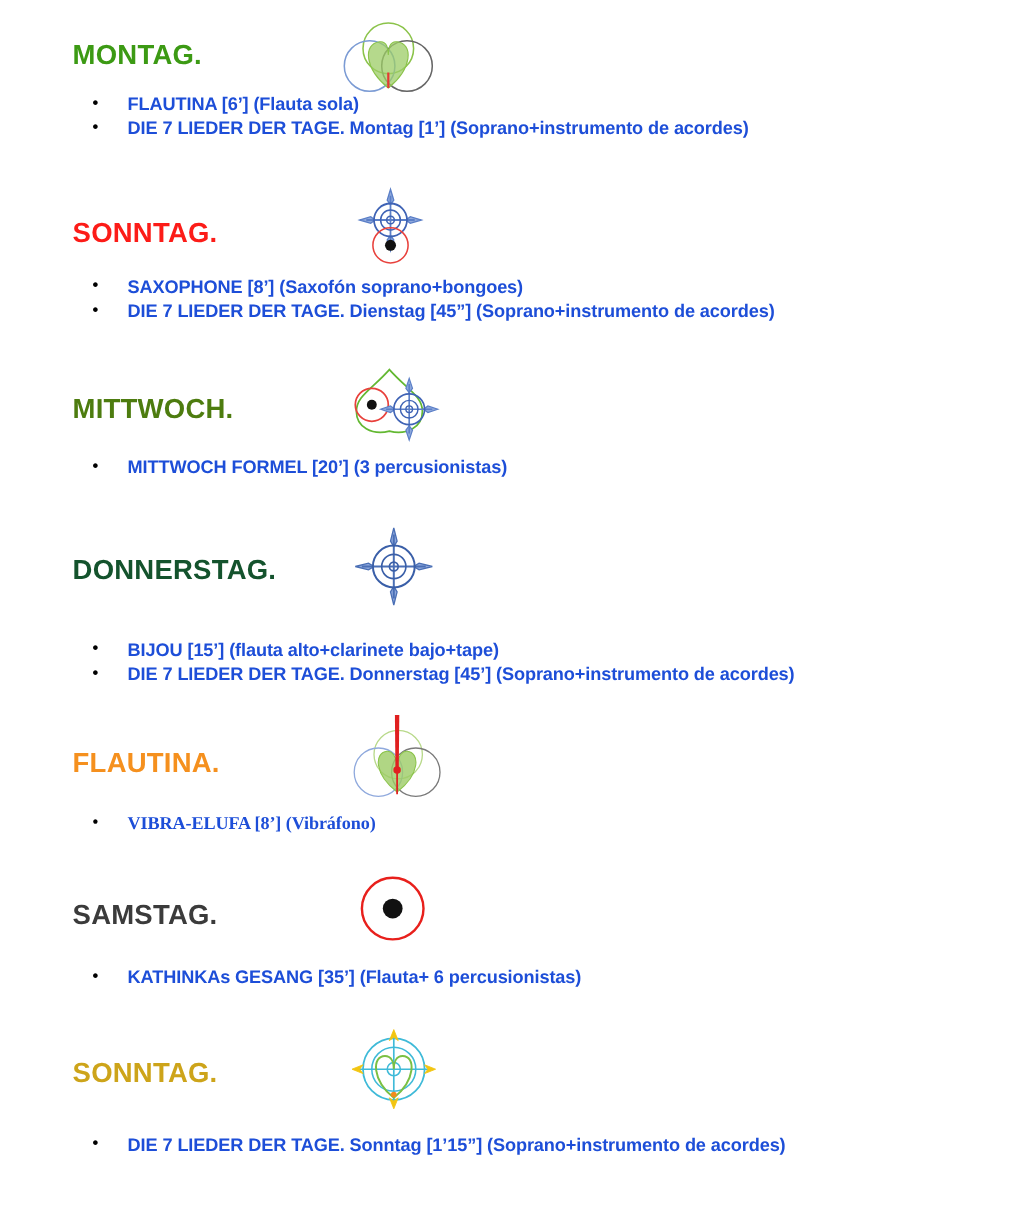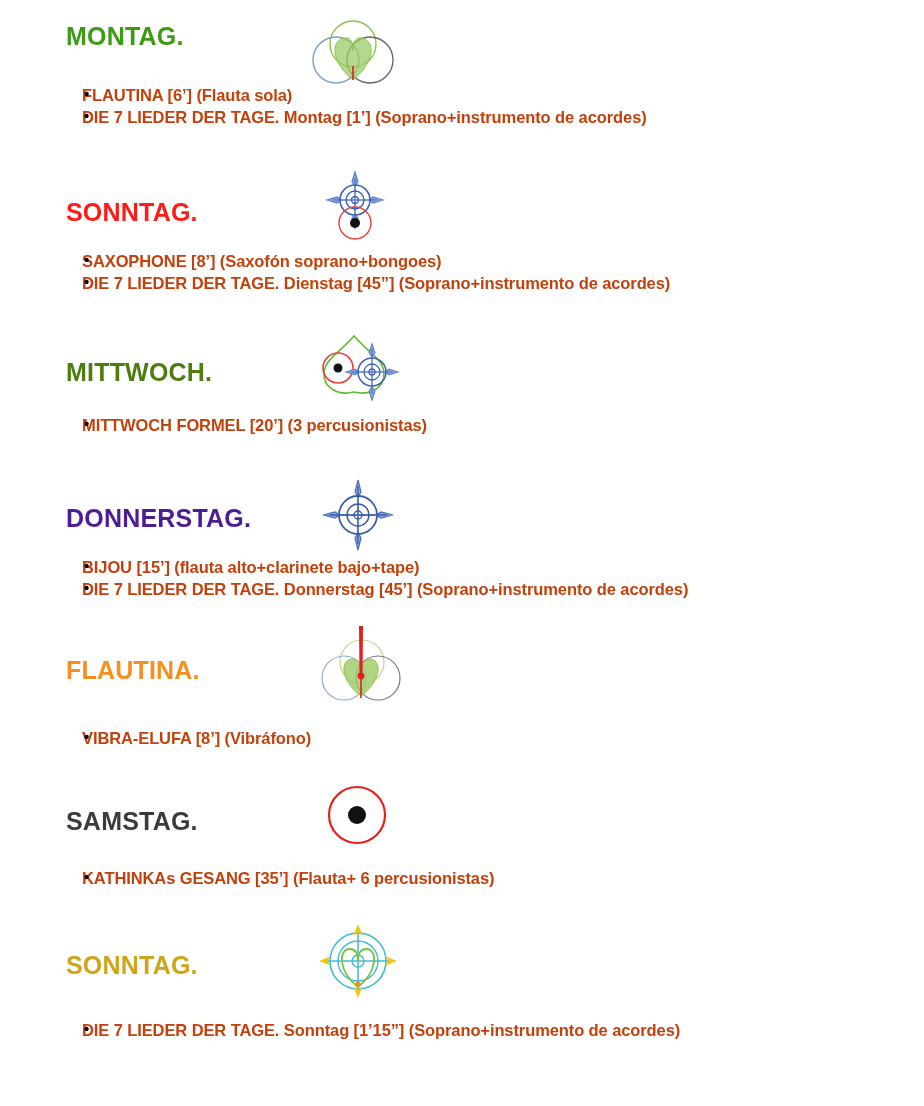--- a/index.html
+++ b/index.html
@@ -47,45 +47,45 @@
     display: block;
   }
   ul.works {
     list-style: none;
     margin: 0;
     padding: 0;
     position: relative;
   }
   ul.works li {
     position: relative;
-    padding-left: 82px;
+    padding-left: 116px;
     font-size: 16.5px;
     font-weight: bold;
     line-height: 22px;
-    color: #c2410c;
+    color: #1d4ed8;
     white-space: nowrap;
     letter-spacing: -0.1px;
   }
   ul.works li::before {
     content: "\2022";
     position: absolute;
     left: 84px;
     top: -1px;
     font-size: 15px;
     color: #000;
   }
 </style>
 </head>
 <body>
 
 <div class="page">
 
   <div class="day-section" style="padding-top:16px;">
     <div class="head-row" style="height:62px;">
-      <div class="day-title" style="color:#3C9A14; top:6px;text-align:right;">MONTAG.</div>
+      <div class="day-title" style="color:#3C9A14; top:20px;text-align:right;">MONTAG.</div>
       <div class="day-icon" style="left:303px; top:2px;">
         <svg width="100" height="70" viewBox="0 0 100 70">
           <circle cx="50" cy="26" r="23" fill="none" stroke="#8BC34A" stroke-width="1.4"></circle>
           <circle cx="33" cy="42" r="23" fill="none" stroke="#7B9BD4" stroke-width="1.4"></circle>
           <circle cx="67" cy="42" r="23" fill="none" stroke="#666666" stroke-width="1.4"></circle>
           <path d="M50 62 C28 44 27 22 42 20 C49 19 50 27 50 32 C50 27 51 19 58 20 C73 22 72 44 50 62 Z" fill="#9CCC65" fill-opacity="0.75" stroke="#8BC34A" stroke-width="1"></path>
           <line x1="50" y1="48" x2="50" y2="62" stroke="#E53935" stroke-width="2"></line>
         </svg>
       </div>
     </div>
@@ -144,59 +144,59 @@
         </svg>
       </div>
     </div>
     <ul class="works" style="margin-top:14px;">
       <li>MITTWOCH FORMEL [20’] (3 percusionistas)</li>
     </ul>
   </div>
 
   <div class="day-section" style="padding-top:40px;">
     <div class="head-row" style="height:72px;">
-      <div class="day-title" style="color:#4c1d95; top:28px;">DONNERSTAG.</div>
+      <div class="day-title" style="color:#14532d; top:28px;">DONNERSTAG.</div>
       <div class="day-icon" style="left:312px; top:0px;">
         <svg width="92" height="78" viewBox="0 0 92 78">
           <g stroke="#4A6FB5" fill="#8FA9DD" stroke-width="1.2">
             <path d="M46 4 L49 16 L46 21 L43 16 Z"></path>
             <path d="M46 74 L49 62 L46 57 L43 62 Z"></path>
             <path d="M11 39 L23 42 L28 39 L23 36 Z"></path>
             <path d="M81 39 L69 42 L64 39 L69 36 Z"></path>
             <line x1="46" y1="10" x2="46" y2="68" stroke-width="1.8"></line>
             <line x1="17" y1="39" x2="75" y2="39" stroke-width="1.8"></line>
           </g>
           <circle cx="46" cy="39" r="19" fill="none" stroke="#3A5FA8" stroke-width="1.8"></circle>
           <circle cx="46" cy="39" r="11" fill="none" stroke="#3A5FA8" stroke-width="1.5"></circle>
           <circle cx="46" cy="39" r="4" fill="none" stroke="#3A5FA8" stroke-width="1.5"></circle>
         </svg>
       </div>
     </div>
-    <ul class="works" style="margin-top:8px;">
+    <ul class="works" style="margin-top:32px;">
       <li>BIJOU [15’] (flauta alto+clarinete bajo+tape)</li>
       <li>DIE 7 LIEDER DER TAGE. Donnerstag [45’] (Soprano+instrumento de acordes)</li>
     </ul>
   </div>
 
   <div class="day-section" style="padding-top:28px;">
     <div class="head-row" style="height:72px;">
       <div class="day-title" style="color:#F5901E; top:28px;">FLAUTINA.</div>
       <div class="day-icon" style="left:300px; top:-2px;">
         <svg width="110" height="82" viewBox="0 0 110 82">
           <circle cx="62" cy="36" r="22" fill="none" stroke="#B8D98A" stroke-width="1.2"></circle>
           <circle cx="44" cy="52" r="22" fill="none" stroke="#8FA9DD" stroke-width="1.2"></circle>
           <circle cx="78" cy="52" r="22" fill="none" stroke="#7A7A7A" stroke-width="1.2"></circle>
           <path d="M61 70 C40 54 40 34 52 33 C58 32.5 60 40 61 44 C62 40 64 32.5 70 33 C82 34 82 54 61 70 Z" fill="#9CCC65" fill-opacity="0.8" stroke="#8BC34A" stroke-width="1"></path>
           <polygon points="59,0 63,0 62.5,50 59.5,50" fill="#E02020"></polygon>
           <line x1="61" y1="50" x2="61" y2="72" stroke="#E02020" stroke-width="1.6"></line>
           <circle cx="61" cy="50" r="3.4" fill="#E02020"></circle>
         </svg>
       </div>
     </div>
-    <ul class="works" style="margin-top:27px;">
+    <ul class="works" style="margin-top:14px;font-family:Liberation Serif, serif;">
       <li>VIBRA-ELUFA [8’] (Vibráfono)</li>
     </ul>
   </div>
 
   <div class="day-section" style="padding-top:36px;">
     <div class="head-row" style="height:66px;">
       <div class="day-title" style="color:#3B3B3B; top:22px;">SAMSTAG.</div>
       <div class="day-icon" style="left:318px; top:-2px;">
         <svg width="78" height="70" viewBox="0 0 78 70">
           <circle cx="39" cy="32" r="28" fill="none" stroke="#E8201C" stroke-width="2.2"></circle>

